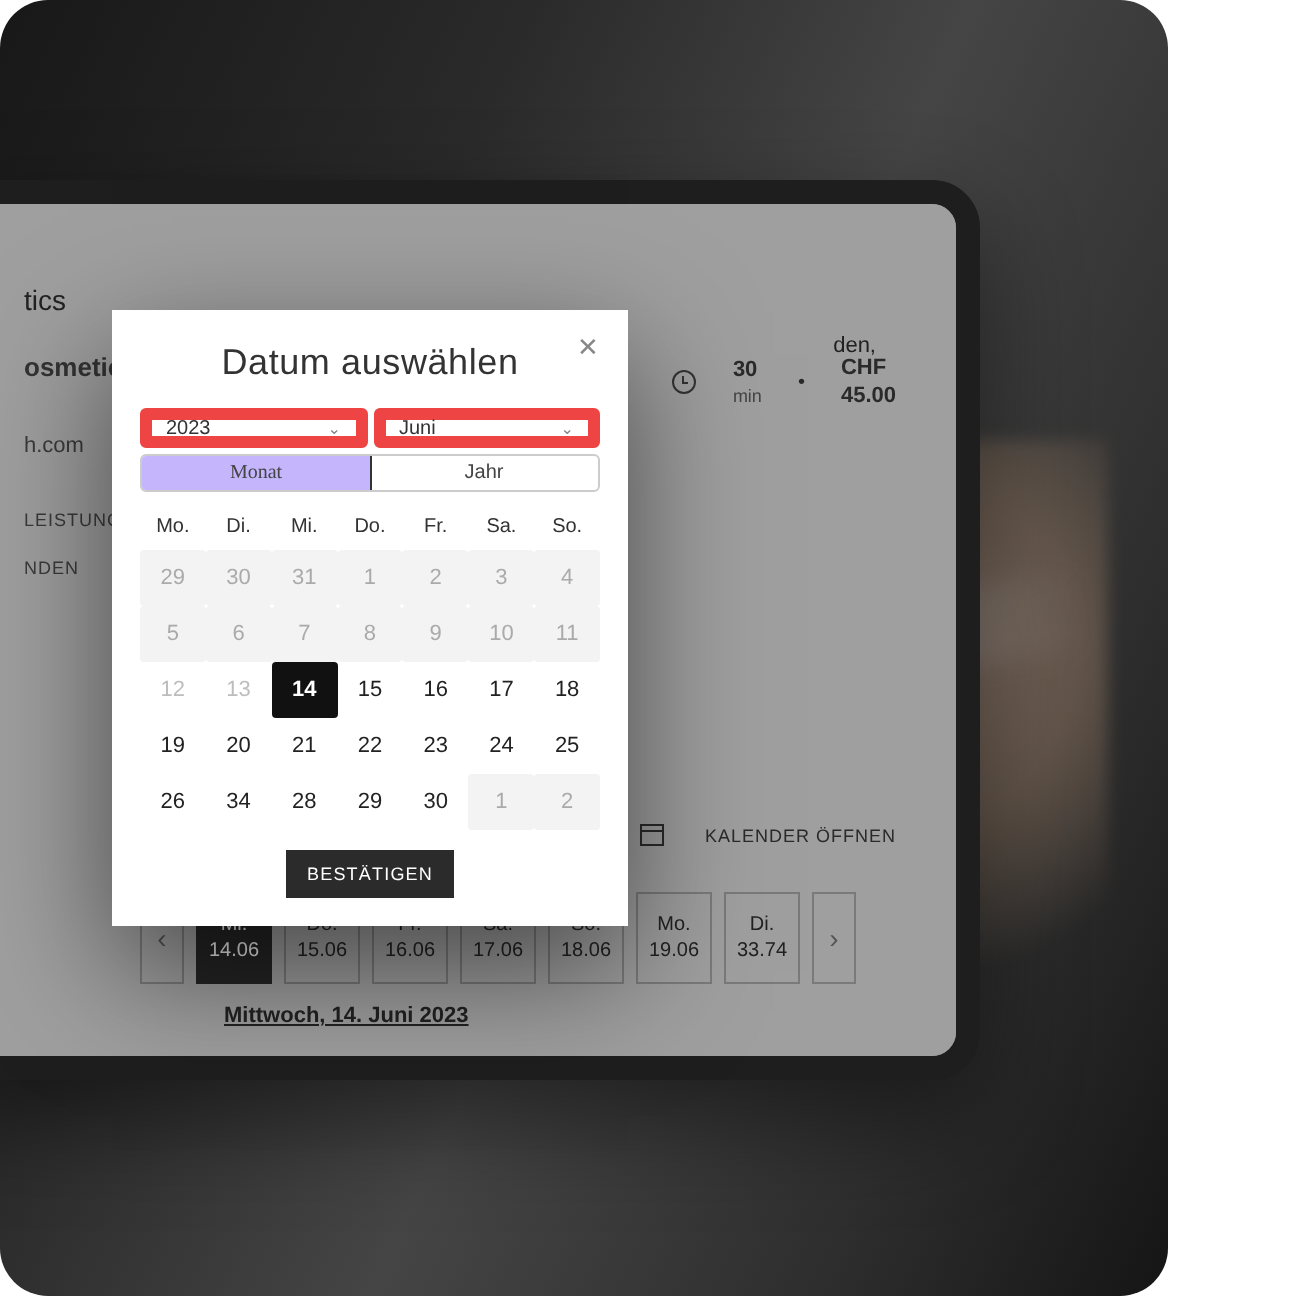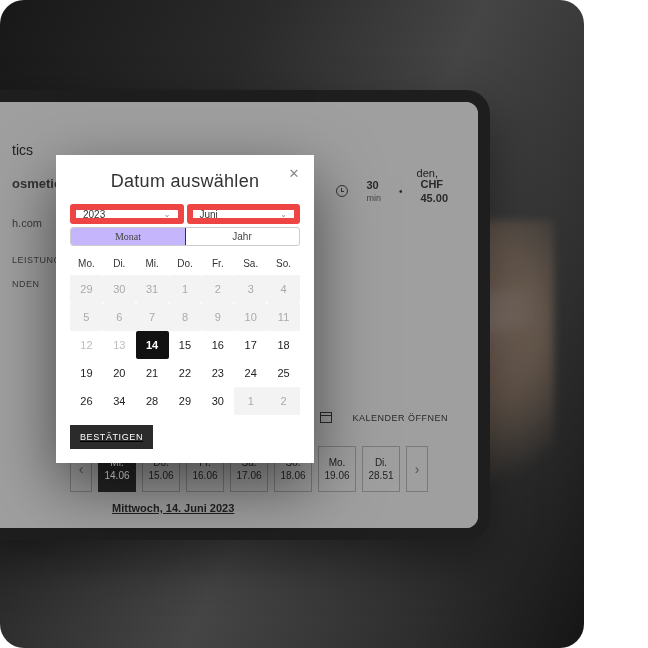--- a/index.html
+++ b/index.html
@@ -214,21 +214,21 @@
     justify-content: center;
     font-size: 11px;
     color: #222;
     border-radius: 2px;
     text-align: center;
   }
   .cal-row .cell.muted { color: #aaa; background: #f3f3f3; }
   .cal-row .cell.past { color: #bdbdbd; }
   .cal-row .cell.selected { background: #111; color: #fff; font-weight: 600; }
   .cal-row.disabled-row .cell { background: #f3f3f3; }
-  .confirm-row { display: flex; justify-content: flex-start; margin-top: 10px; text-decoration: underline; }
+  .confirm-row { display: flex; justify-content: center; margin-top: 10px; }
   .confirm-btn {
     background: #2b2b2b;
     color: #fff;
     font-size: 9px;
     letter-spacing: 0.6px;
     padding: 7px 10px;
     border: none;
     cursor: pointer;
   }
 </style>
@@ -290,21 +290,21 @@
             <div class="strip-cell">
               <span>So.</span>
               <span>18.06</span>
             </div>
             <div class="strip-cell">
               <span>Mo.</span>
               <span>19.06</span>
             </div>
             <div class="strip-cell">
               <span>Di.</span>
-              <span>28.51</span>
+              <span>33.74</span>
             </div>
           </div>
         <div class="strip-arrow">›</div>
       </div>
 
       <div class="strip-date">Mittwoch, 14. Juni 2023</div>
 
     </div>
   </div>
 

